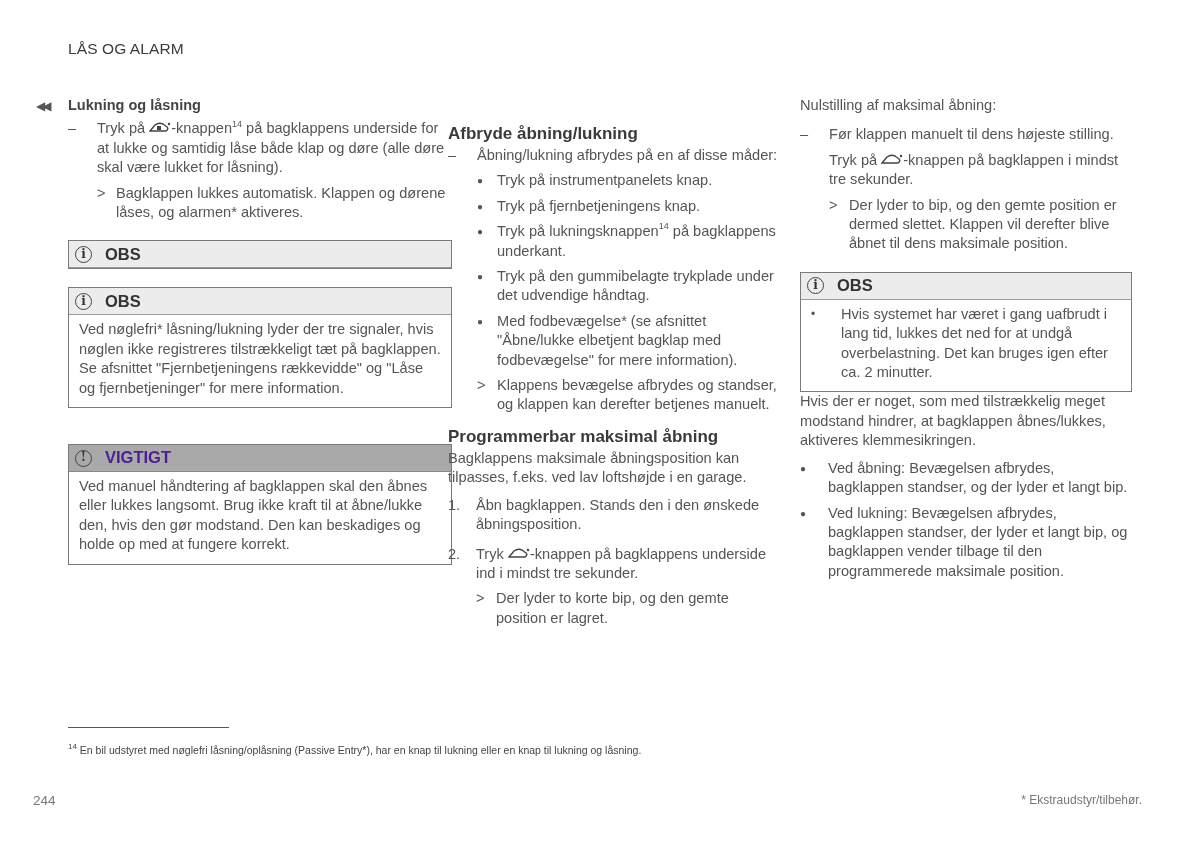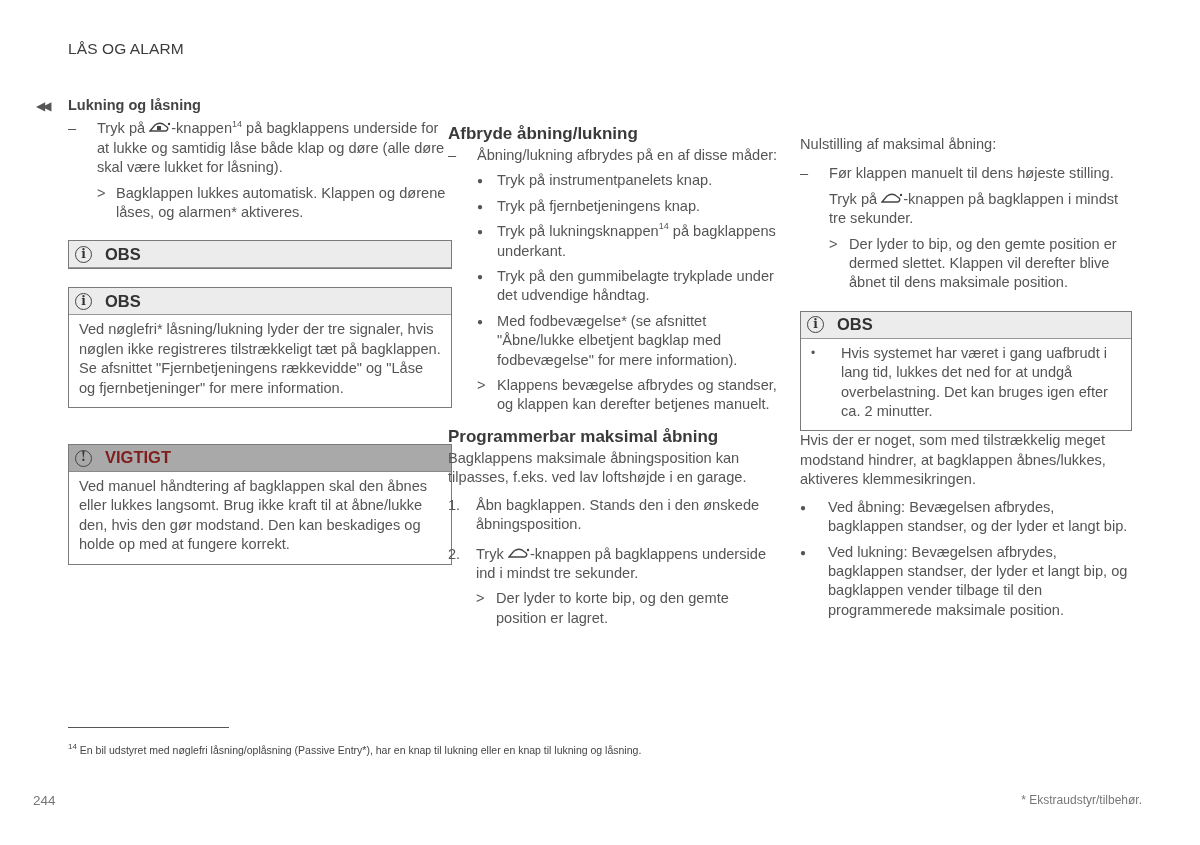--- a/index.html
+++ b/index.html
@@ -4,21 +4,21 @@
 <style>
   html, body { margin: 0; padding: 0; background: #ffffff; }
   body {
     width: 1200px; height: 845px; position: relative; overflow: hidden;
     font-family: "Liberation Sans", sans-serif; color: #4a4a4a;
   }
   .header { position: absolute; left: 68px; top: 40px; font-size: 15.5px; color: #3c3c3c; letter-spacing: 0.1px; }
   .col { position: absolute; top: 96px; font-size: 14.6px; line-height: 19.4px; color: #555; }
   .col1 { left: 68px; width: 384px; }
   .col2 { left: 448px; width: 332px; margin-top: 28px; }
-  .col3 { left: 800px; width: 332px; margin-top: 39px; }
+  .col3 { left: 800px; width: 332px; }
 
   .back-arrows { position: absolute; left: 36px; top: 99px; font-size: 12px; color: #555; letter-spacing: -3px; }
   .h-small { font-weight: bold; font-size: 14.5px; color: #444; margin: 0 0 4px 0; }
   .h-sec { font-weight: bold; font-size: 17px; color: #3a3a3a; margin: 0 0 2px 0; line-height: 20px; }
 
   .row { display: flex; align-items: flex-start; }
   .mk { flex: 0 0 auto; }
   .dash .mk { width: 29px; padding-left: 0; }
   .res .mk { width: 19px; }
   .bul .mk { width: 20px; font-size: 10px; padding-top: 0; }
@@ -31,21 +31,21 @@
   .mt12 { margin-top: 12px; }
   sup { font-size: 9px; line-height: 0; position: relative; top: -1px; vertical-align: super; }
 
   .btn-glyph { display: inline-block; font-size: 13px; color: #444; letter-spacing: -1px; }
 
   .box { border: 1px solid #7a7a7a; margin-top: 18px; }
   .box-head { background: #ececec; border-bottom: 1px solid #9a9a9a; height: 26px; display: flex; align-items: center; padding-left: 6px; }
   .box-head.warn { background: #a9a9a9; border-bottom: 1px solid #8a8a8a; }
   .box-icon { width: 17px; height: 17px; border: 1.5px solid #444; border-radius: 50%; display: inline-flex; align-items: center; justify-content: center; font-family: "DejaVu Serif", serif; font-size: 12px; font-weight: bold; color: #333; box-sizing: border-box; }
   .box-title { font-weight: bold; font-size: 16.5px; color: #333; margin-left: 13px; }
-  .box-title.warn { color: #7f1d1d; }
+  .box-title.warn { color: #4c1d95; }
   .box-body { padding: 5px 10px 9px 10px; }
 
   .footnote-rule { position: absolute; left: 68px; top: 727px; width: 161px; height: 1px; background: #555; }
   .footnote { position: absolute; left: 68px; top: 744px; font-size: 10.5px; color: #444; }
   .footnote sup { font-size: 8px; }
   .page-num { position: absolute; left: 33px; top: 793px; font-size: 13.5px; color: #777; }
   .extra-note { position: absolute; right: 58px; top: 793px; font-size: 12px; color: #777; }
 </style>
 </head>
 <body>

